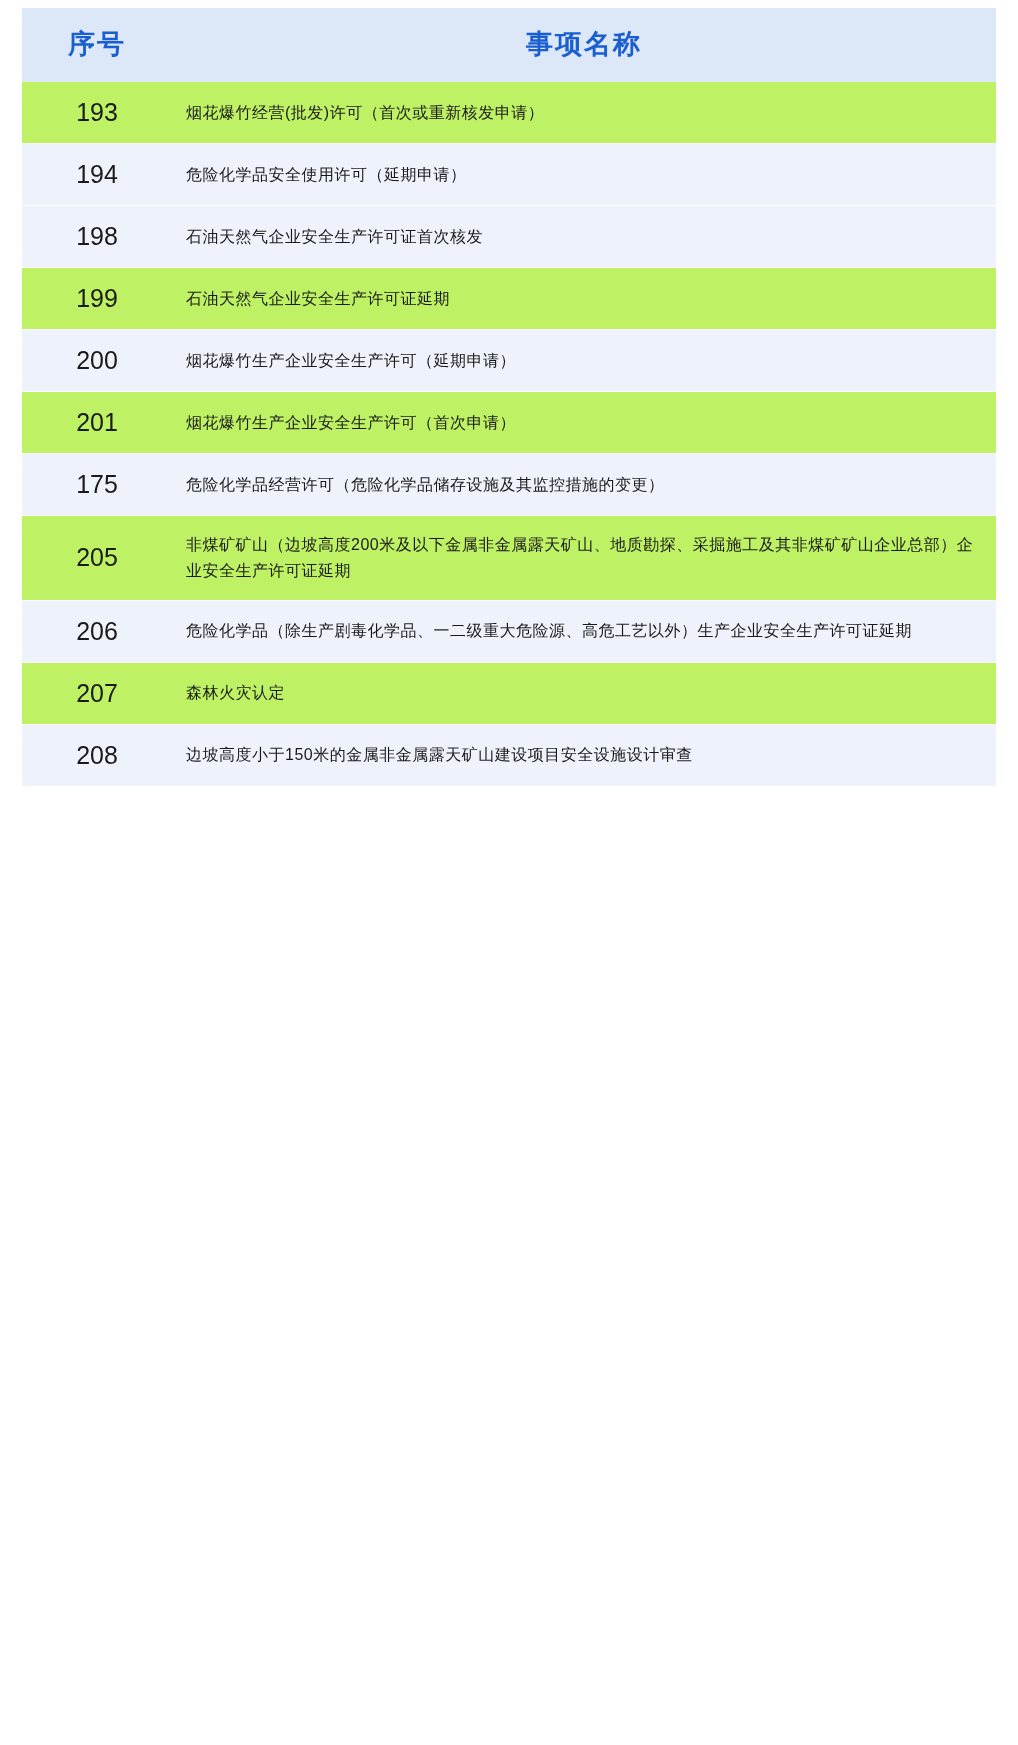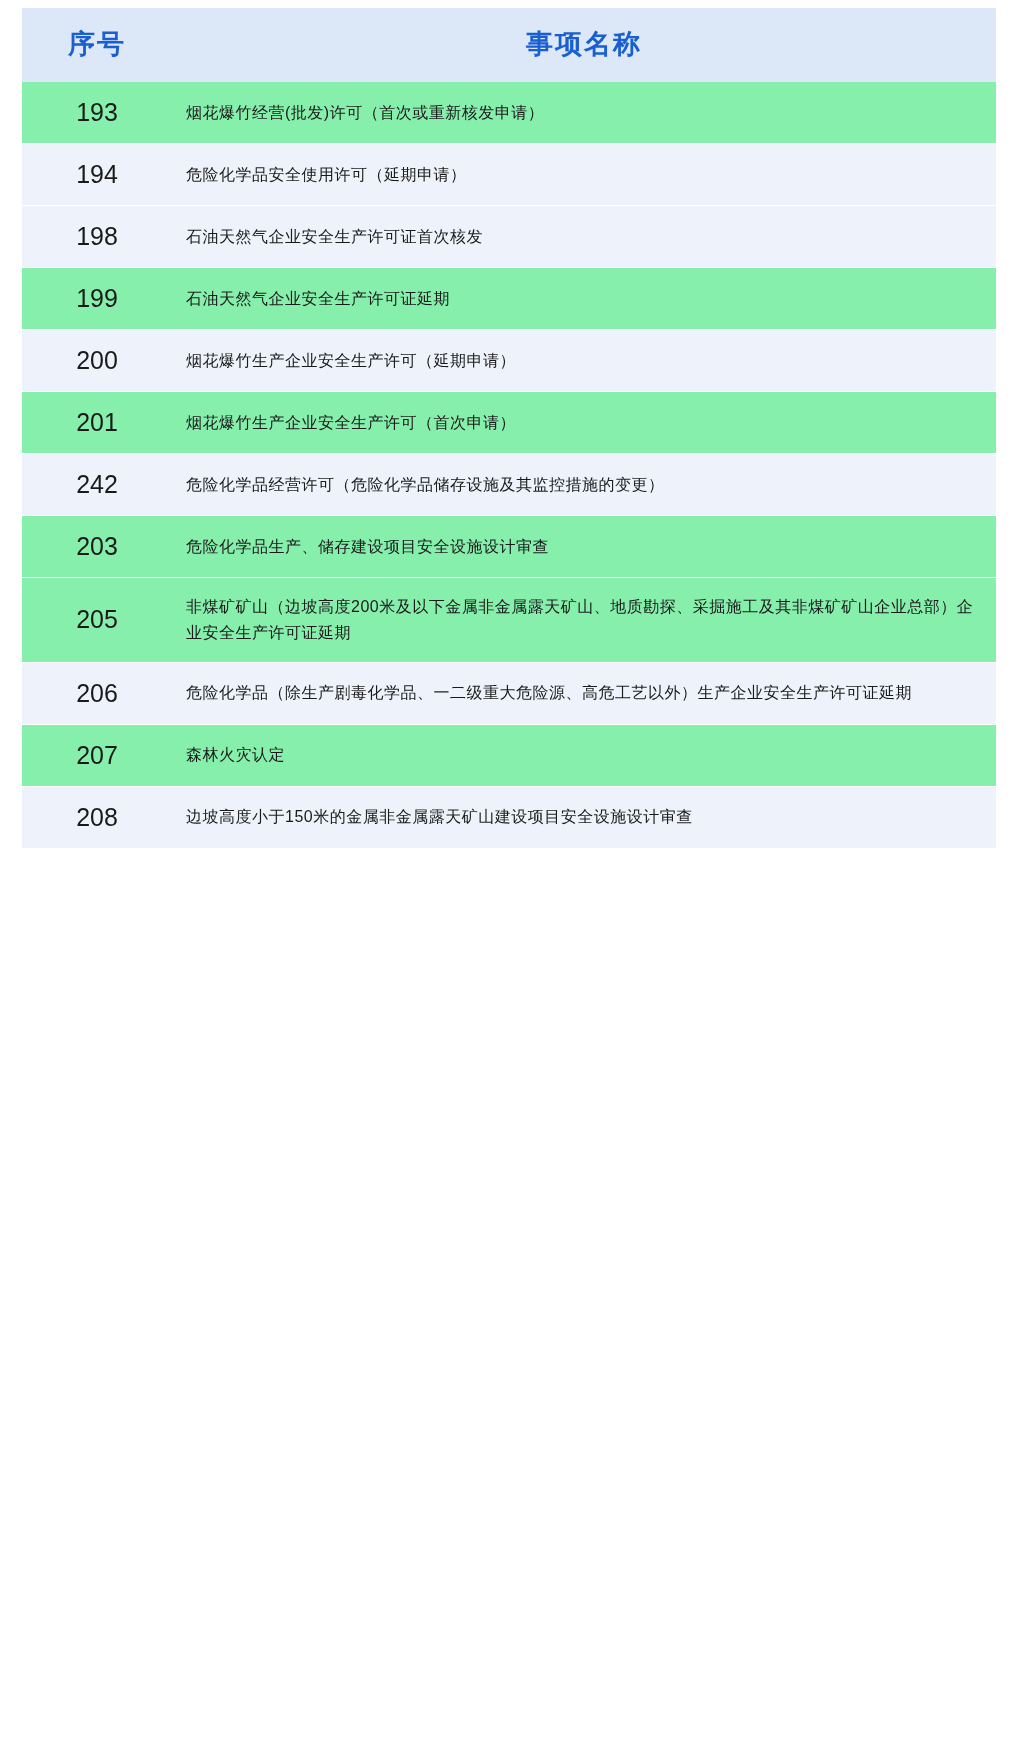--- a/index.html
+++ b/index.html
@@ -49,21 +49,21 @@
   tbody td.num {
     text-align: center;
     font-size: 25px;
     padding: 16px 0;
   }
   tbody td.name {
     padding: 16px 18px 16px 14px;
     line-height: 1.62;
     letter-spacing: 0.5px;
   }
-  tbody tr.odd td { background: #86efac; }
+  tbody tr.odd td { background: #bef264; }
   tbody tr.even td { background: #eef3fb; }
 
   
   tbody tr td { border-bottom: 1px solid #ffffff; }
 </style>
 </head>
 <body>
 
 <div class="sheet">
   <table class="matters">
@@ -96,26 +96,22 @@
         </tr>
         <tr class="even">
           <td class="num">200</td>
           <td class="name">烟花爆竹生产企业安全生产许可（延期申请）</td>
         </tr>
         <tr class="odd">
           <td class="num">201</td>
           <td class="name">烟花爆竹生产企业安全生产许可（首次申请）</td>
         </tr>
         <tr class="even">
-          <td class="num">242</td>
+          <td class="num">175</td>
           <td class="name">危险化学品经营许可（危险化学品储存设施及其监控措施的变更）</td>
-        </tr>
-        <tr class="odd">
-          <td class="num">203</td>
-          <td class="name">危险化学品生产、储存建设项目安全设施设计审查</td>
         </tr>
         <tr class="odd">
           <td class="num">205</td>
           <td class="name">非煤矿矿山（边坡高度200米及以下金属非金属露天矿山、地质勘探、采掘施工及其非煤矿矿山企业总部）企业安全生产许可证延期</td>
         </tr>
         <tr class="even">
           <td class="num">206</td>
           <td class="name">危险化学品（除生产剧毒化学品、一二级重大危险源、高危工艺以外）生产企业安全生产许可证延期</td>
         </tr>
         <tr class="odd">

